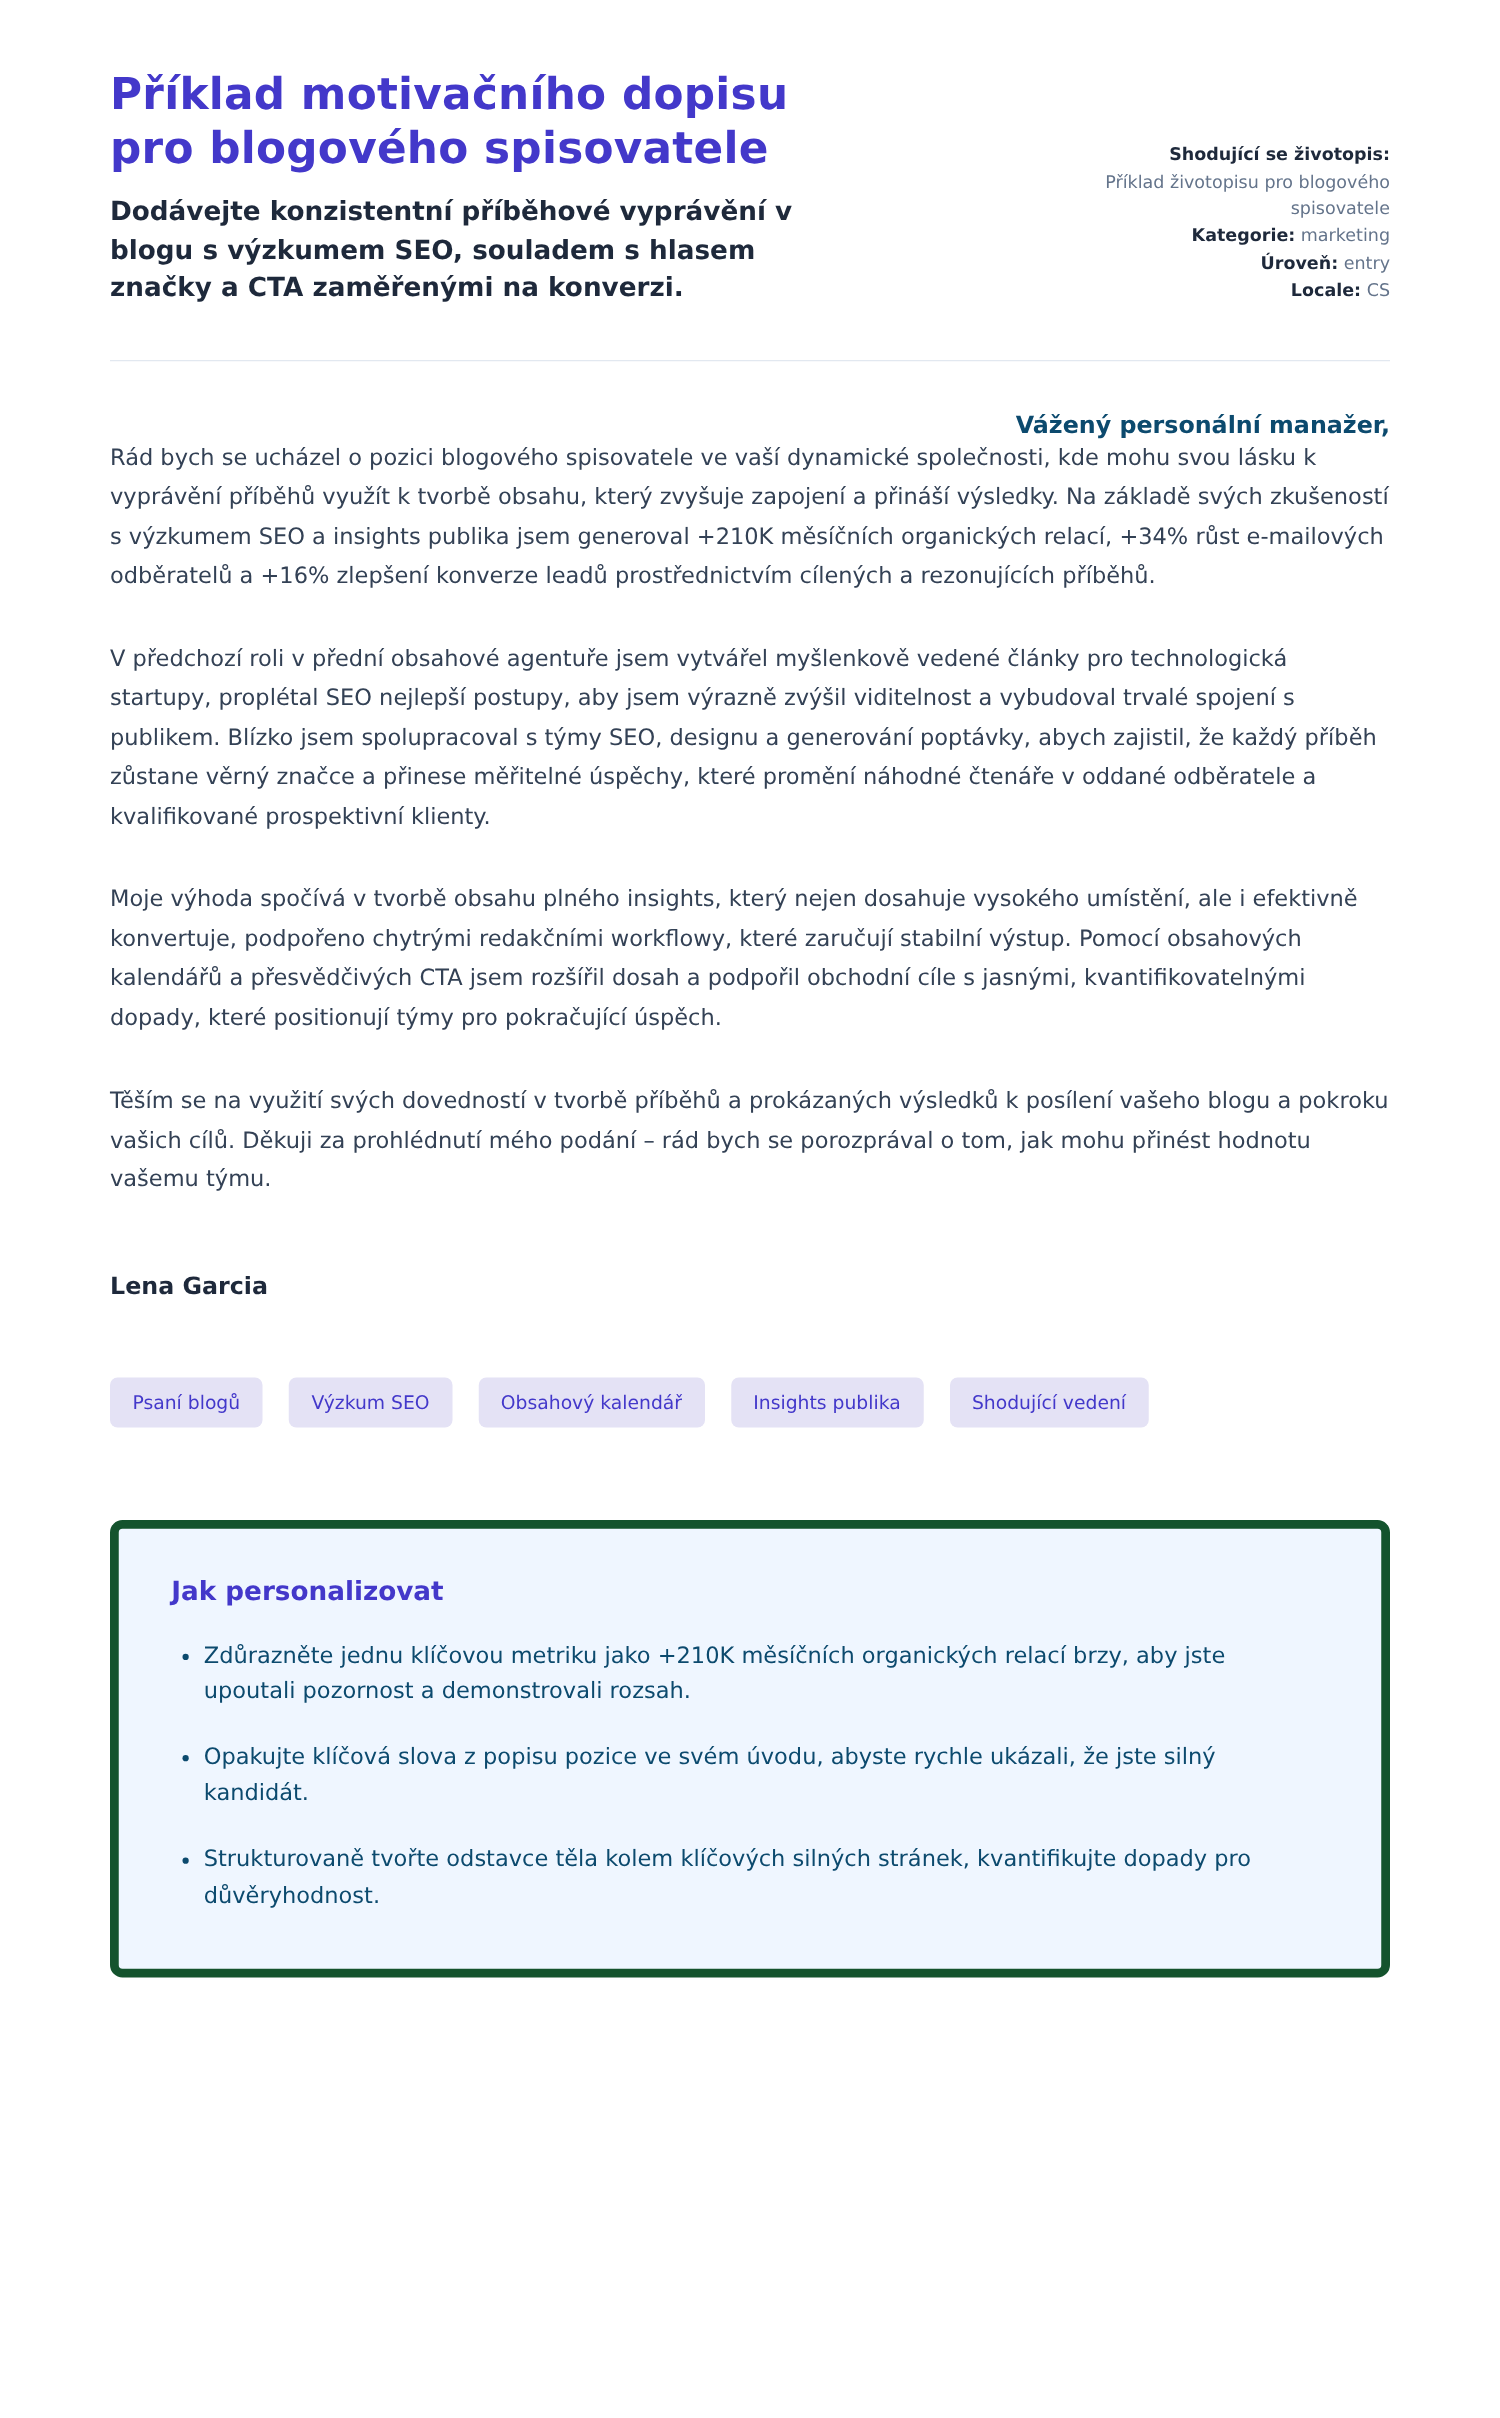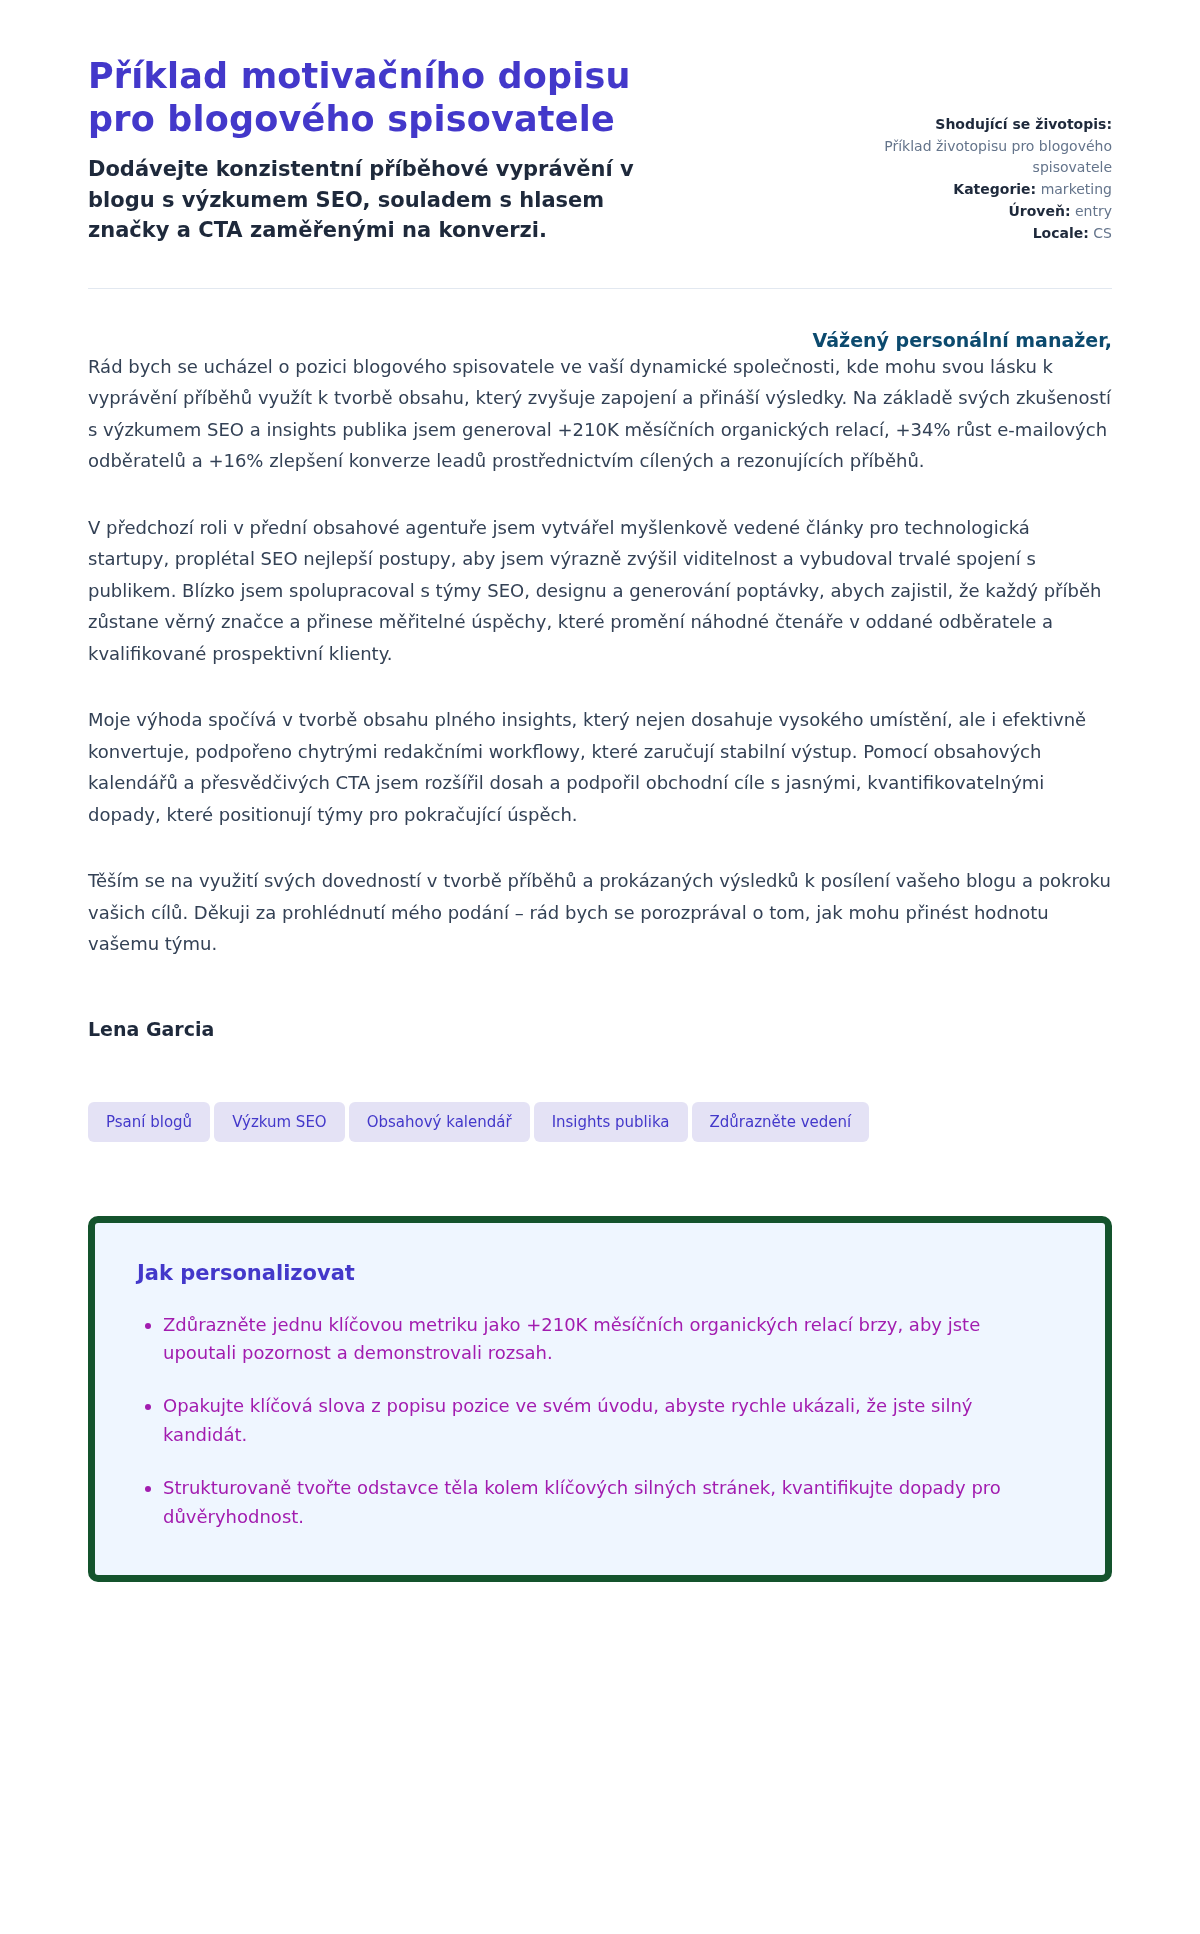--- a/index.html
+++ b/index.html
@@ -78,21 +78,21 @@
   .signature-role {
     margin-top: 16px;
     font-size: 18px;
     color: #334155;
   }
   
   .tags {
     margin-top: 62px;
     display: flex;
     flex-wrap: wrap;
-    gap: 4px;
+    gap: 21px;
   }
   .tag {
     display: inline-block;
     background: #e4e2f5;
     color: #4338ca;
     font-size: 15px;
     padding: 11px 18px;
     border-radius: 6px;
     cursor: pointer;
     text-decoration: none;
@@ -111,21 +111,21 @@
     font-weight: bold;
     margin-bottom: 26px;
   }
   .tips-list {
     list-style: disc;
     padding-left: 26px;
   }
   .tips-list li {
     font-size: 18px;
     line-height: 1.6;
-    color: #a21caf;
+    color: #0c4a6e;
     margin-bottom: 24px;
     max-width: 860px;
   }
   .tips-list li:last-child { margin-bottom: 0; }
 </style>
 </head>
 <body>
 
 <div class="page">
 
@@ -165,21 +165,21 @@
     <p class="paragraph">Těším se na využití svých dovedností v tvorbě příběhů a prokázaných výsledků k posílení vašeho blogu a pokroku vašich cílů. Děkuji za prohlédnutí mého podání – rád bych se porozprával o tom, jak mohu přinést hodnotu vašemu týmu.</p>
 
     <div class="signature-name">Lena Garcia</div>
   </div>
 
   <div class="tags">
     <span class="tag">Psaní blogů</span>
     <span class="tag">Výzkum SEO</span>
     <span class="tag">Obsahový kalendář</span>
     <span class="tag">Insights publika</span>
-    <span class="tag">Zdůrazněte vedení</span>
+    <span class="tag">Shodující vedení</span>
   </div>
 
   <div class="tips-box">
     <div class="tips-title">Jak personalizovat</div>
     <ul class="tips-list">
       <li>Zdůrazněte jednu klíčovou metriku jako +210K měsíčních organických relací brzy, aby jste upoutali pozornost a demonstrovali rozsah.</li>
       <li>Opakujte klíčová slova z popisu pozice ve svém úvodu, abyste rychle ukázali, že jste silný kandidát.</li>
       <li>Strukturovaně tvořte odstavce těla kolem klíčových silných stránek, kvantifikujte dopady pro důvěryhodnost.</li>
     </ul>
   </div>

